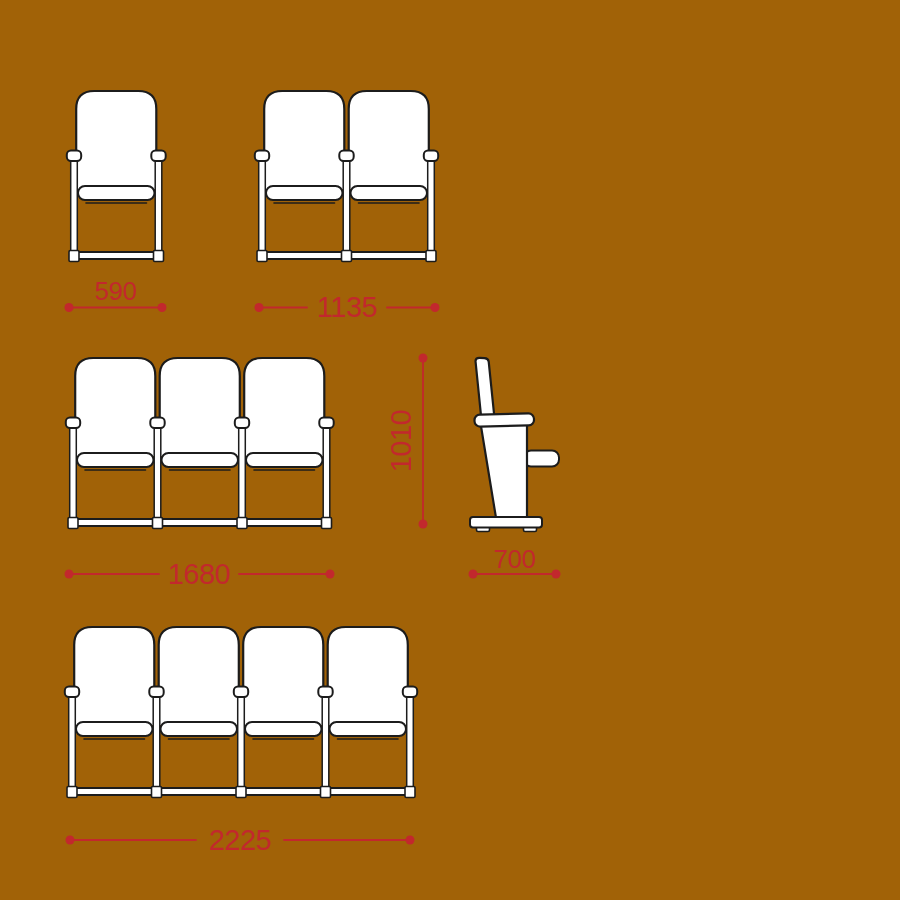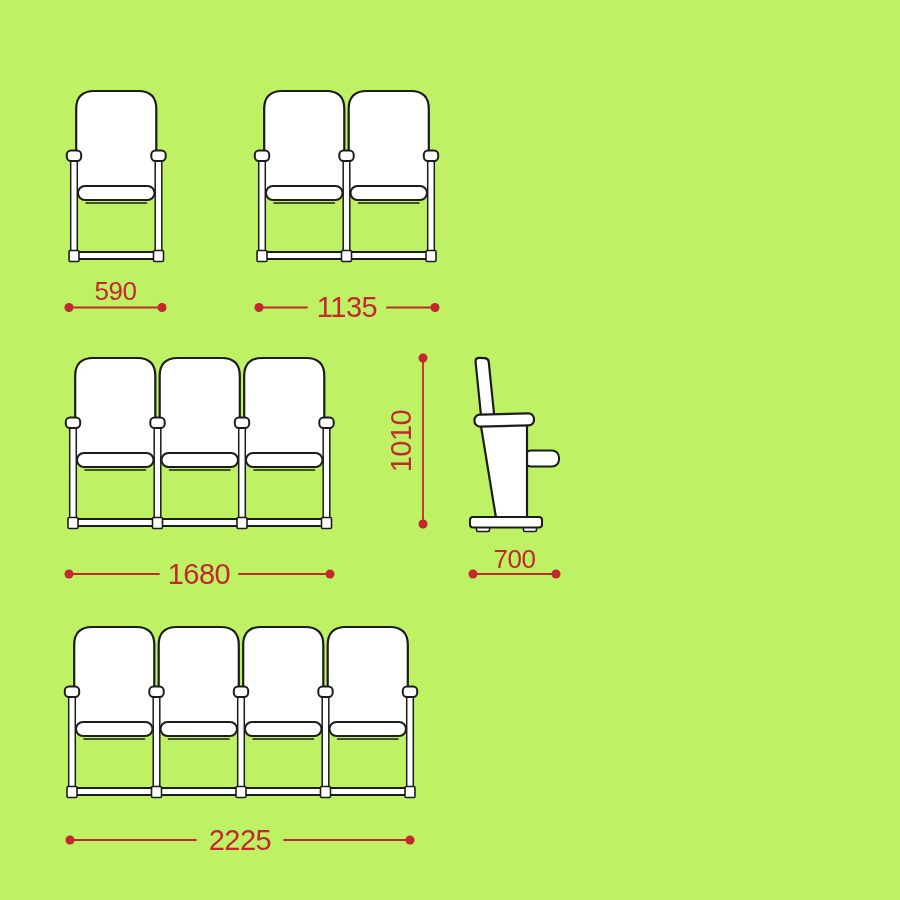--- a/index.html
+++ b/index.html
@@ -1,16 +1,16 @@
 <!DOCTYPE html>
 <html><head>
 <meta charset="utf-8">
 <style>
   html,body{margin:0;padding:0;background:#ffffff;}
-  .page{position:relative;width:900px;height:900px;background:#bef264;overflow:hidden;}
+  .page{position:relative;width:900px;height:900px;background:#a16207;overflow:hidden;}
   svg{display:block;}
   .ink{stroke:#1c1c1c;fill:#ffffff;stroke-linecap:round;stroke-linejoin:round;}
   .w22{stroke-width:2.2;}
   .w20{stroke-width:2;}
   .w16{stroke-width:1.6;}
   .w15{stroke-width:1.5;}
   .noline{fill:none;stroke:#1c1c1c;stroke-width:1.6;stroke-linecap:round;}
   .dim-line{stroke:#c2282d;stroke-width:1.8;fill:none;stroke-linecap:round;}
   .dim-dot{fill:#c2282d;stroke:none;}
   .dim-text{fill:#c2282d;font-family:"Liberation Sans",sans-serif;font-size:29px;

